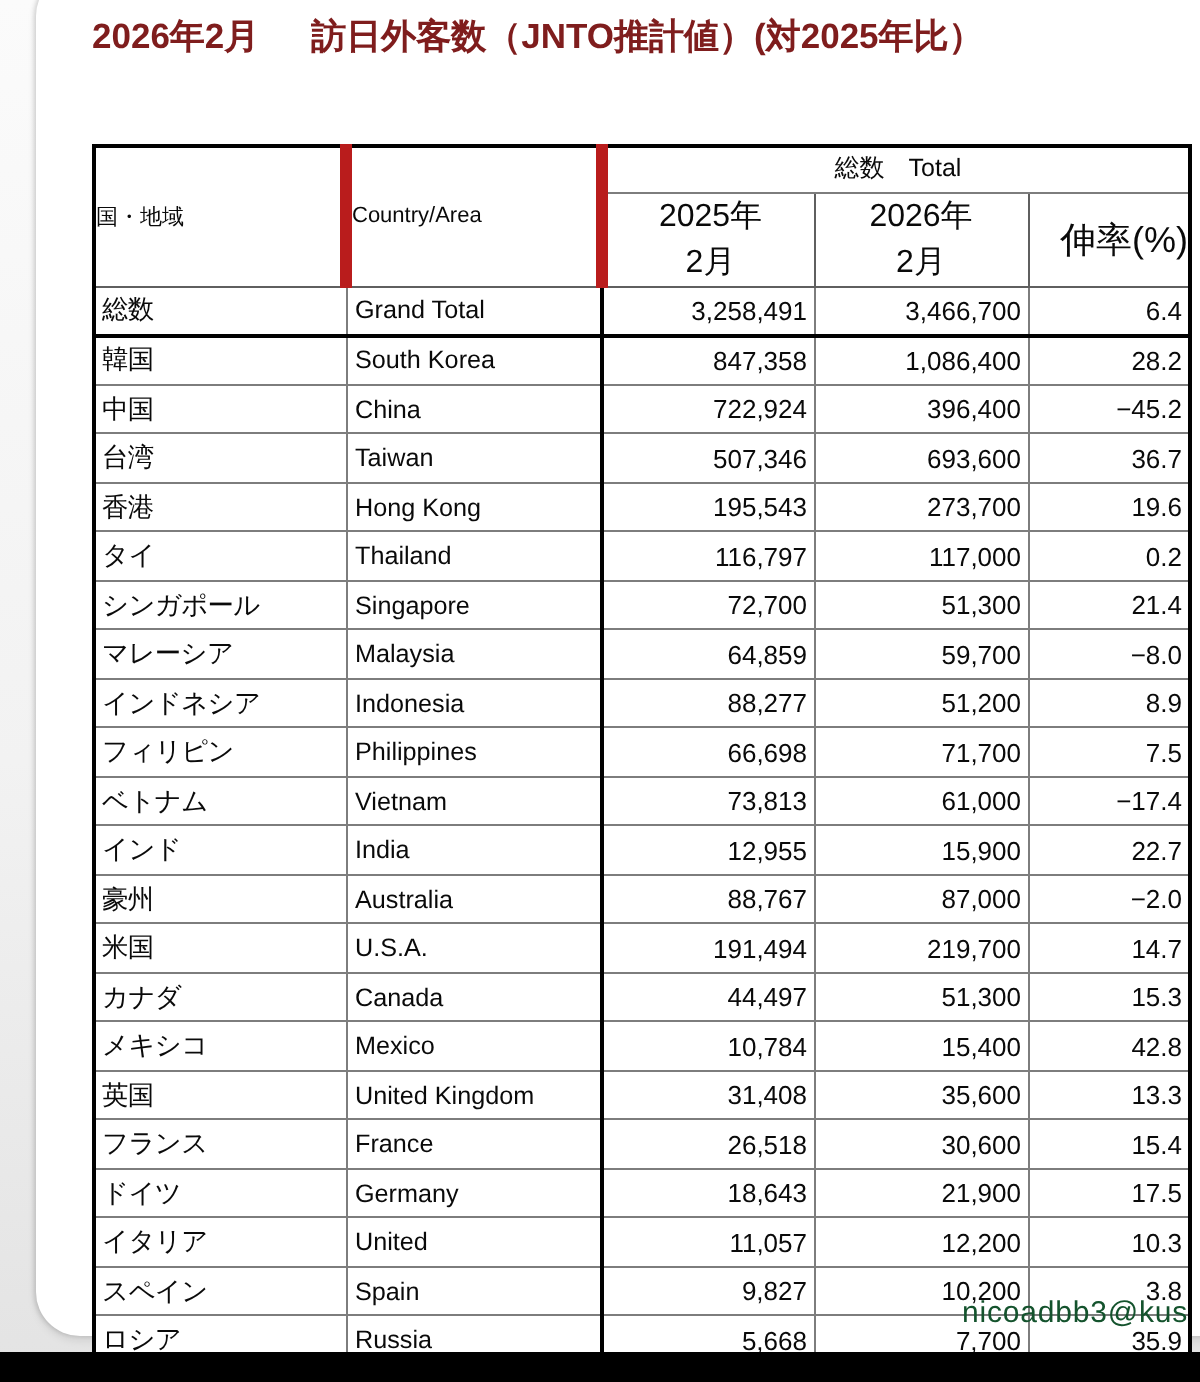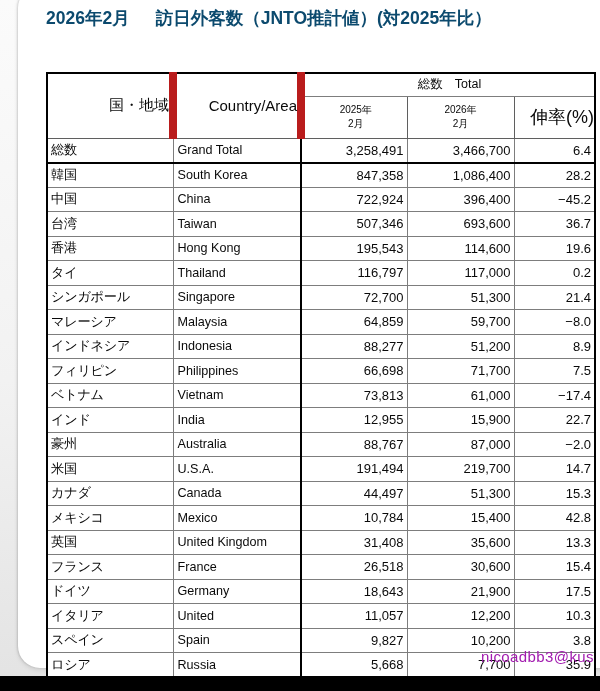--- a/index.html
+++ b/index.html
@@ -55,21 +55,21 @@
   
   #title-block {
     position: absolute;
     left: 46px;
     top: 8px;
     width: 548px;
   }
   #title-ja {
     font-size: 17.5px;
     font-weight: bold;
-    color: #0c4a6e;
+    color: #7f1d1d;
     letter-spacing: 0px;
     white-space: nowrap;
     line-height: 1.25;
   }
   #title-ja .gap { display:inline-block; width: 26px; }
   #title-en {
     font-size: 12.6px;
     color: #1a1a1a;
     white-space: nowrap;
     margin-top: 4px;
@@ -111,28 +111,28 @@
   .h-total {
     height: 23px;
     font-size: 12.5px;
     text-align: center;
     vertical-align: middle;
     border-bottom: 1px solid #7d7d7d;
   }
   .h-total .sp { display:inline-block; width: 12px; }
   .h-span {
     height: 42px;
-    font-size: 15px;
-    text-align: right;
+    font-size: 11px;
+    text-align: left;
     vertical-align: middle;
-    border-right: 8px solid #b91c1c;
+    border-right: 6px solid #b91c1c;
   }
   .h-sub {
     height: 42px;
-    font-size: 10px;
+    font-size: 16px;
     text-align: center;
     vertical-align: middle;
     line-height: 1.45;
   }
   .h-pct {
     height: 42px;
     font-size: 18px;
     text-align: right;
     vertical-align: middle;
   }
@@ -160,21 +160,21 @@
   tbody tr.total td { border-bottom: 2px solid #000; }
   tbody tr.total td.ja,
   tbody tr.total td.en { font-weight: normal; }
 
   
   #watermark {
     position: absolute;
     right: 6px;
     bottom: 26px;
     font-size: 15px;
-    color: #a21caf;
+    color: #14532d;
     letter-spacing: 0.4px;
     white-space: nowrap;
     font-family: "Liberation Sans", "DejaVu Sans", sans-serif;
     user-select: none;
   }
 </style>
 </head>
 <body>
 
 <div id="backdrop"></div>
@@ -233,21 +233,21 @@
             <td class="ja">台湾</td>
             <td class="en">Taiwan</td>
             <td class="num">507,346</td>
             <td class="num">693,600</td>
             <td class="num">36.7</td>
           </tr>
           <tr>
             <td class="ja">香港</td>
             <td class="en">Hong Kong</td>
             <td class="num">195,543</td>
-            <td class="num">114,600</td>
+            <td class="num">273,700</td>
             <td class="num">19.6</td>
           </tr>
           <tr>
             <td class="ja">タイ</td>
             <td class="en">Thailand</td>
             <td class="num">116,797</td>
             <td class="num">117,000</td>
             <td class="num">0.2</td>
           </tr>
           <tr>

